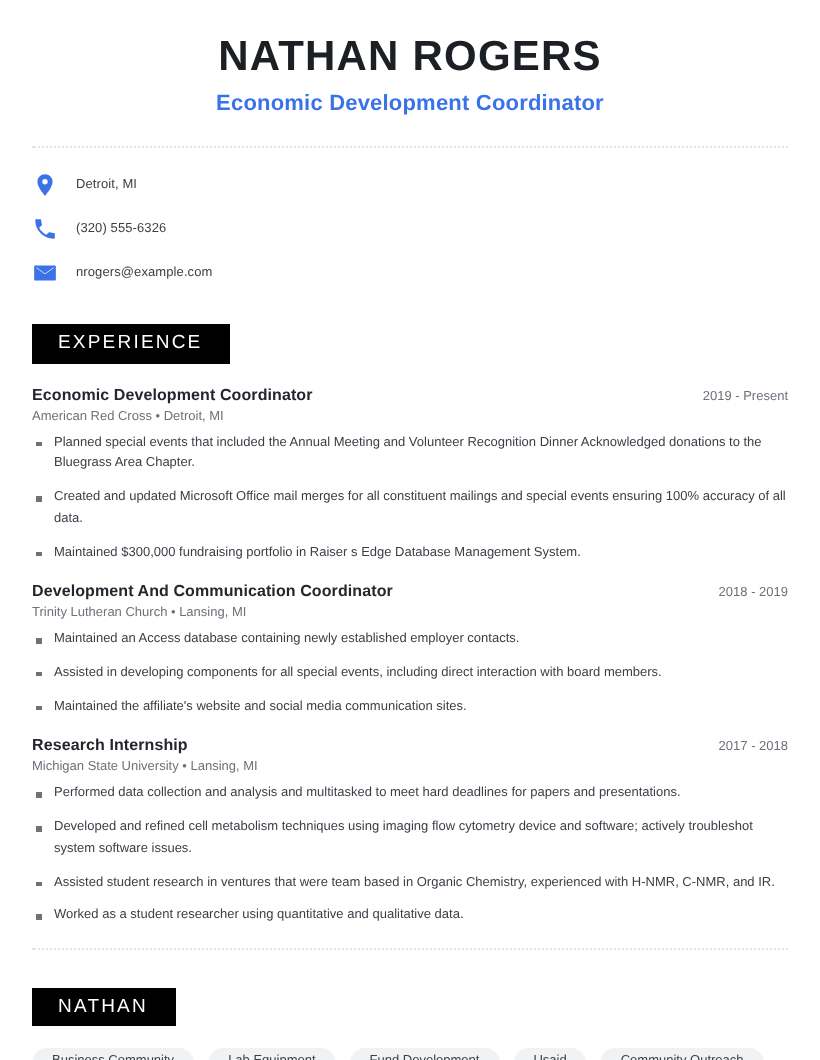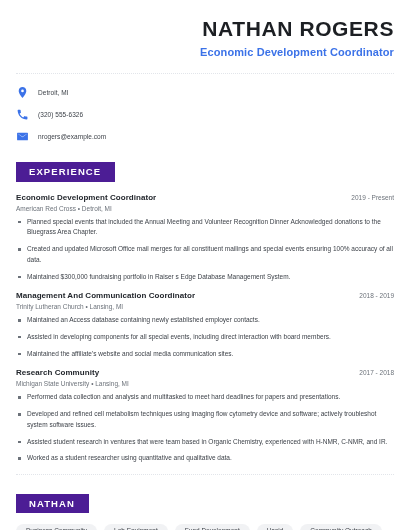--- a/index.html
+++ b/index.html
@@ -19,21 +19,21 @@
     width: 410px;
     height: 530px;
     box-sizing: border-box;
     padding: 0 16px;
     position: relative;
   }
 
   
   .header {
     padding-top: 17px;
-    text-align: right;
+    text-align: center;
   }
   .full-name {
     font-size: 21px;
     font-weight: bold;
     letter-spacing: 0.6px;
     color: #1c1f23;
     line-height: 1.15;
   }
   .job-title {
     margin-top: 5px;
@@ -75,24 +75,24 @@
     color: #3a3f46;
     letter-spacing: 0.05px;
   }
 
   
   .section {
     margin-top: 18px;
   }
   .section-badge {
     display: inline-block;
-    background: #4c1d95;
+    background: #000000;
     color: #ffffff;
     font-size: 9.5px;
-    font-weight: bold;
+    font-weight: normal;
     letter-spacing: 1.1px;
     padding: 5px 14px 5px 13px;
     line-height: 1;
   }
 
   
   .jobs { margin-top: 11px; }
   .job { margin-bottom: 9px; }
   .job-head {
     display: flex;
@@ -217,34 +217,34 @@
         <div class="job-sub">American Red Cross • Detroit, MI</div>
         <ul class="bullets">
           <li>Planned special events that included the Annual Meeting and Volunteer Recognition Dinner Acknowledged donations to the Bluegrass Area Chapter.</li>
           <li>Created and updated Microsoft Office mail merges for all constituent mailings and special events ensuring 100% accuracy of all data.</li>
           <li>Maintained $300,000 fundraising portfolio in Raiser s Edge Database Management System.</li>
         </ul>
       </div>
 
       <div class="job">
         <div class="job-head">
-          <span class="job-role">Management And Communication Coordinator</span>
+          <span class="job-role">Development And Communication Coordinator</span>
           <span class="job-dates">2018 - 2019</span>
         </div>
         <div class="job-sub">Trinity Lutheran Church • Lansing, MI</div>
         <ul class="bullets">
           <li>Maintained an Access database containing newly established employer contacts.</li>
           <li>Assisted in developing components for all special events, including direct interaction with board members.</li>
           <li>Maintained the affiliate's website and social media communication sites.</li>
         </ul>
       </div>
 
       <div class="job">
         <div class="job-head">
-          <span class="job-role">Research Community</span>
+          <span class="job-role">Research Internship</span>
           <span class="job-dates">2017 - 2018</span>
         </div>
         <div class="job-sub">Michigan State University • Lansing, MI</div>
         <ul class="bullets">
           <li>Performed data collection and analysis and multitasked to meet hard deadlines for papers and presentations.</li>
           <li>Developed and refined cell metabolism techniques using imaging flow cytometry device and software; actively troubleshot system software issues.</li>
           <li>Assisted student research in ventures that were team based in Organic Chemistry, experienced with H-NMR, C-NMR, and IR.</li>
           <li>Worked as a student researcher using quantitative and qualitative data.</li>
         </ul>
       </div>

